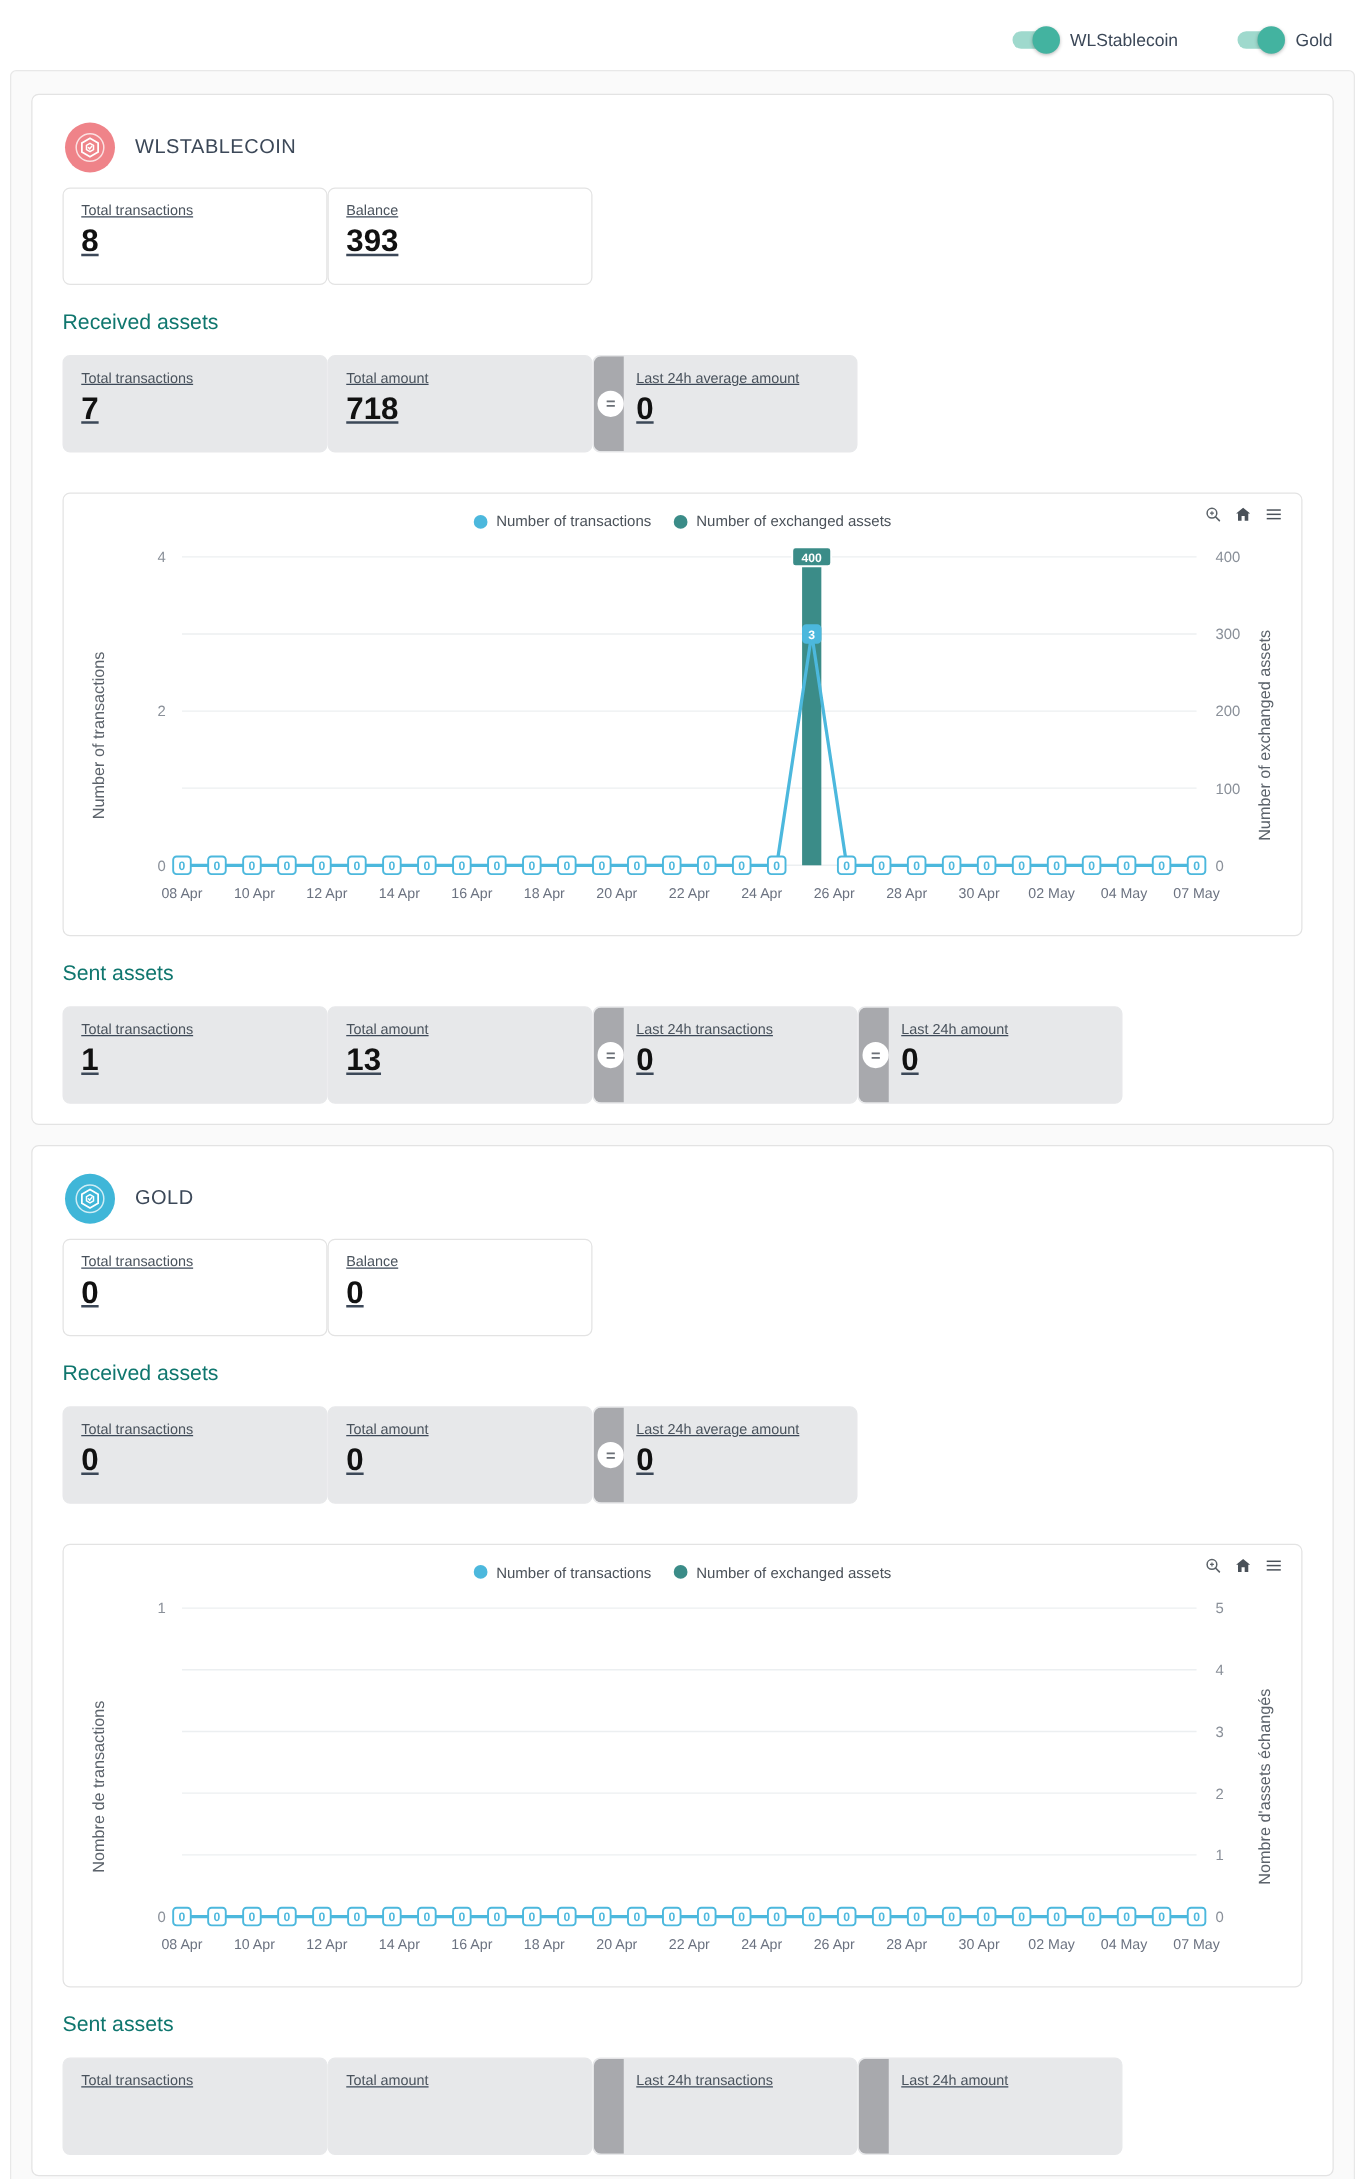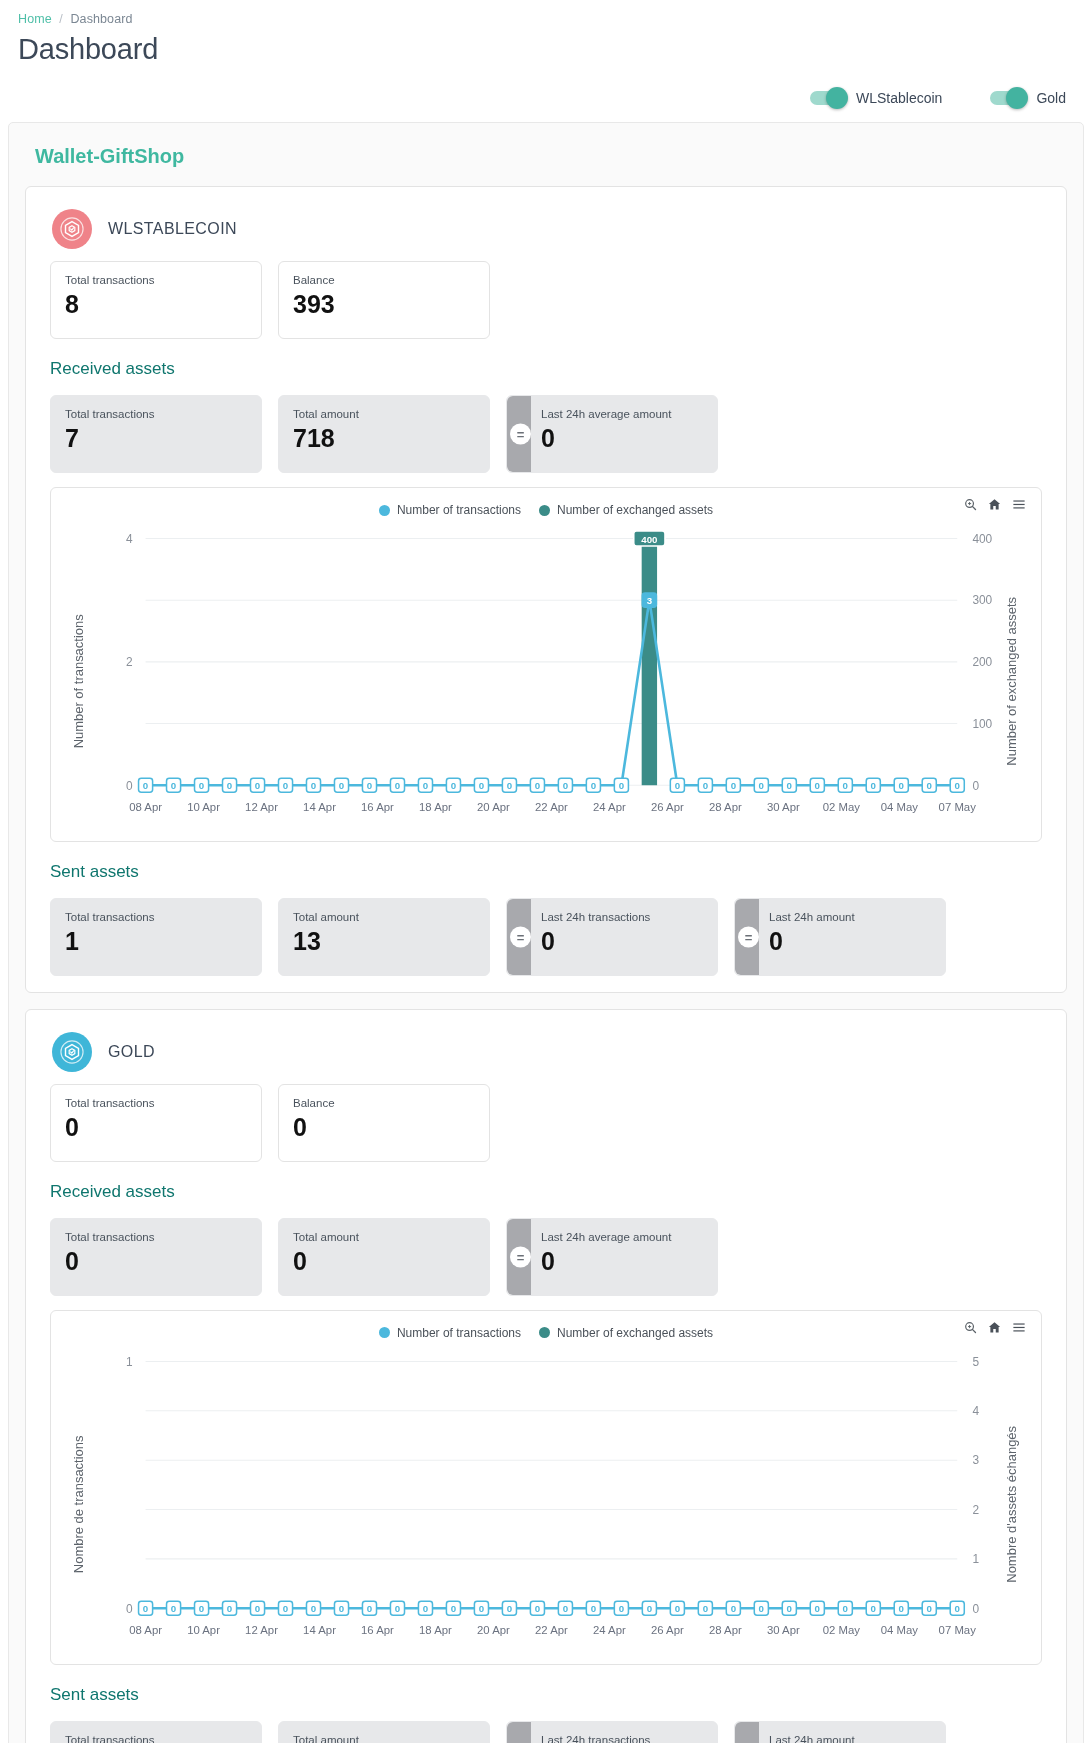--- a/index.html
+++ b/index.html
@@ -62,21 +62,21 @@
   .asset-icon {
     width: 40px; height: 40px; border-radius: 50%;
     display: flex; align-items: center; justify-content: center;
     flex: 0 0 40px;
   }
   .asset-icon.pink { background: #ef8389; }
   .asset-icon.blue { background: #3fb6d8; }
   .asset-name { font-size: 16px; color: #3c4858; letter-spacing: .4px; }
 
   
-  .stat-row { display: flex; gap: 16px; padding: 6px 12px 0 12px; }
+  .stat-row { display: flex; gap: 0; padding: 6px 12px 0 12px; text-decoration: underline; }
   .stat-card {
     position: relative; overflow: hidden;
     width: 212px; height: 78px; flex: 0 0 212px;
     border-radius: 6px; padding: 12px 0 0 14px;
   }
   .stat-card.white { background: #fff; border: 1px solid #e3e3e3; }
   .stat-card.gray  { background: #e7e8ea; border: 1px solid #e7e8ea; }
   .stat-card.gray.withbar { padding-left: 34px; }
   .stat-label { font-size: 11.5px; color: #49525c; line-height: 1.2; }
   .stat-value { font-size: 25px; font-weight: 700; color: #111; margin-top: 3px; line-height: 1.05; }
@@ -92,21 +92,21 @@
   }
 
   .section-label {
     font-size: 17px; color: #0f766e; font-weight: 400;
     margin: 20px 0 10px 12px;
   }
 
   
   .chart-card {
     background: #fff; border: 1px solid #e3e3e3; border-radius: 6px;
-    margin: 14px 12px 0 12px; padding: 6px 8px 8px 8px; position: relative;
+    margin: 32px 12px 0 12px; padding: 6px 8px 8px 8px; position: relative;
   }
   .chart-toolbar {
     position: absolute; right: 14px; top: 9px;
     display: flex; align-items: center; gap: 9px; color: #6a7178;
   }
   .chart-toolbar .tb { cursor: pointer; display:flex; }
   .chart-legend {
     display: flex; justify-content: center; align-items: center;
     gap: 18px; padding: 9px 0 2px 0;
   }
@@ -118,46 +118,37 @@
   .ax-title { font-size: 12px; fill: #5c636b; font-family: "Liberation Sans", sans-serif; }
   .xtick { font-size: 10.5px; fill: #6b7280; font-family: "Liberation Sans", sans-serif; }
   .grid { stroke: #eceff1; stroke-width: 1; }
   .dlabel { font-size: 9px; font-family: "Liberation Sans", sans-serif; font-weight: 700; }
 </style>
 </head>
 <body>
 
 <div class="page">
 
-  <div class="topbar">
-    <div class="breadcrumb">
-      <a class="crumb-home" href="#">Home</a>
-      <span class="crumb-sep">/</span>
-      <span class="crumb-current">Dashboard</span>
-    </div>
-    <h1 class="page-title">Dashboard</h1>
-  </div>
 
   <div class="toggle-row">
     <div class="toggle-item">
       <span class="switch">
         <span class="knob"></span>
       </span>
       <span class="toggle-label">WLStablecoin</span>
     </div>
     <div class="toggle-item">
       <span class="switch">
         <span class="knob"></span>
       </span>
       <span class="toggle-label">Gold</span>
     </div>
   </div>
 
   <div class="panel">
-    <div class="panel-title">Wallet-GiftShop</div>
 
     <div class="asset-card">
       <div class="asset-head">
         <span class="asset-icon pink">
           <svg width="26" height="26" viewBox="0 0 24 24" aria-hidden="true">
             <circle cx="12" cy="12" r="10.2" fill="none" stroke="#ffffff" stroke-width="1.1" opacity=".75"></circle>
             <path d="M12 5.2 L18 8.6 L18 15.4 L12 18.8 L6 15.4 L6 8.6 Z" fill="none" stroke="#ffffff" stroke-width="1.3"></path>
             <path d="M12 9 L14.6 10.5 L14.6 13.5 L12 15 L9.4 13.5 L9.4 10.5 Z" fill="none" stroke="#ffffff" stroke-width="1.1"></path>
             <path d="M10.8 12 L11.8 13 L13.4 11" fill="none" stroke="#ffffff" stroke-width="1.1" stroke-linecap="round" stroke-linejoin="round"></path>
           </svg>

